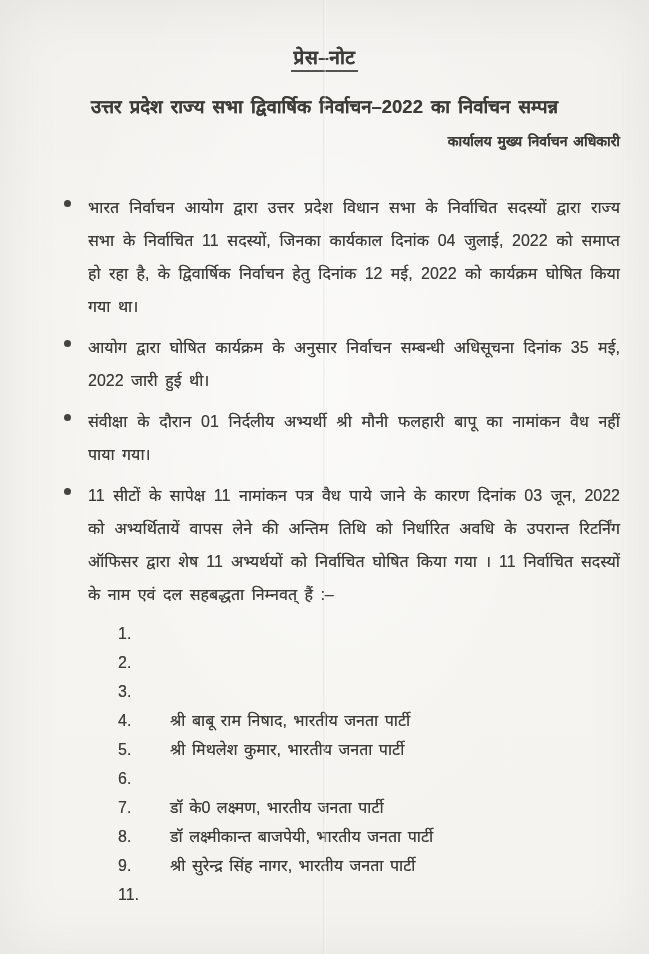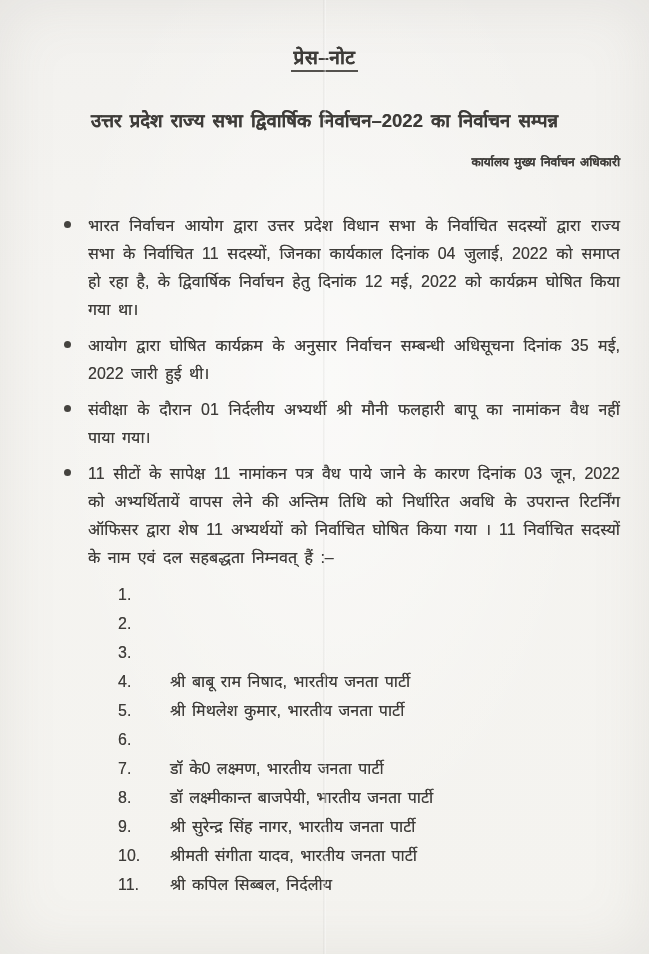--- a/index.html
+++ b/index.html
@@ -44,47 +44,47 @@
     font-weight: bold;
     line-height: 24px;
     letter-spacing: 0.5px;
     text-shadow: 0 0 0.6px rgba(62,60,57,0.8);
   }
   .doc-title .underline {
     border-bottom: 2px solid #54524e;
     padding: 0 3px 2px 3px;
   }
   .doc-heading {
-    margin-top: 38px;
+    margin-top: 24px;
     text-align: center;
     font-size: 18.5px;
     font-weight: bold;
     line-height: 26px;
     word-spacing: 3px;
     text-shadow: 0 0 0.6px rgba(62,60,57,0.8);
   }
   .doc-subheading {
-    margin-top: 16px;
+    margin-top: 9px;
     text-align: right;
     padding-right: 29px;
-    font-size: 12px;
+    font-size: 14px;
     font-weight: bold;
     line-height: 24px;
     word-spacing: 2px;
     text-shadow: 0 0 0.5px rgba(62,60,57,0.7);
   }
   ul.bullets {
     list-style: none;
     margin: 38px 0 0 0;
     padding: 0;
   }
   ul.bullets li {
     position: relative;
     font-size: 16px;
-    line-height: 28px;
+    line-height: 33px;
     text-align: justify;
     word-spacing: 3px;
     margin-bottom: 8px;
     text-shadow: 0 0 0.5px rgba(62,60,57,0.65);
   }
   ul.bullets li::before {
     content: "";
     position: absolute;
     left: -24px;
     top: 9px;
@@ -173,23 +173,18 @@
   <li>
     <span class="num">8.</span>
     <span class="mname">डॉ लक्ष्मीकान्त बाजपेयी, भारतीय जनता पार्टी</span>
   </li>
 
   <li>
     <span class="num">9.</span>
     <span class="mname">श्री सुरेन्द्र सिंह नागर, भारतीय जनता पार्टी</span>
   </li>
 
-  <li>
-    <span class="num">10.</span>
-    <span class="mname">श्रीमती संगीता यादव, भारतीय जनता पार्टी</span>
-  </li>
 
   <li>
     <span class="num">11.</span>
-    <span class="mname">श्री कपिल सिब्बल, निर्दलीय</span>
   </li>
 </ol>
 </div>
 
 </body></html>

